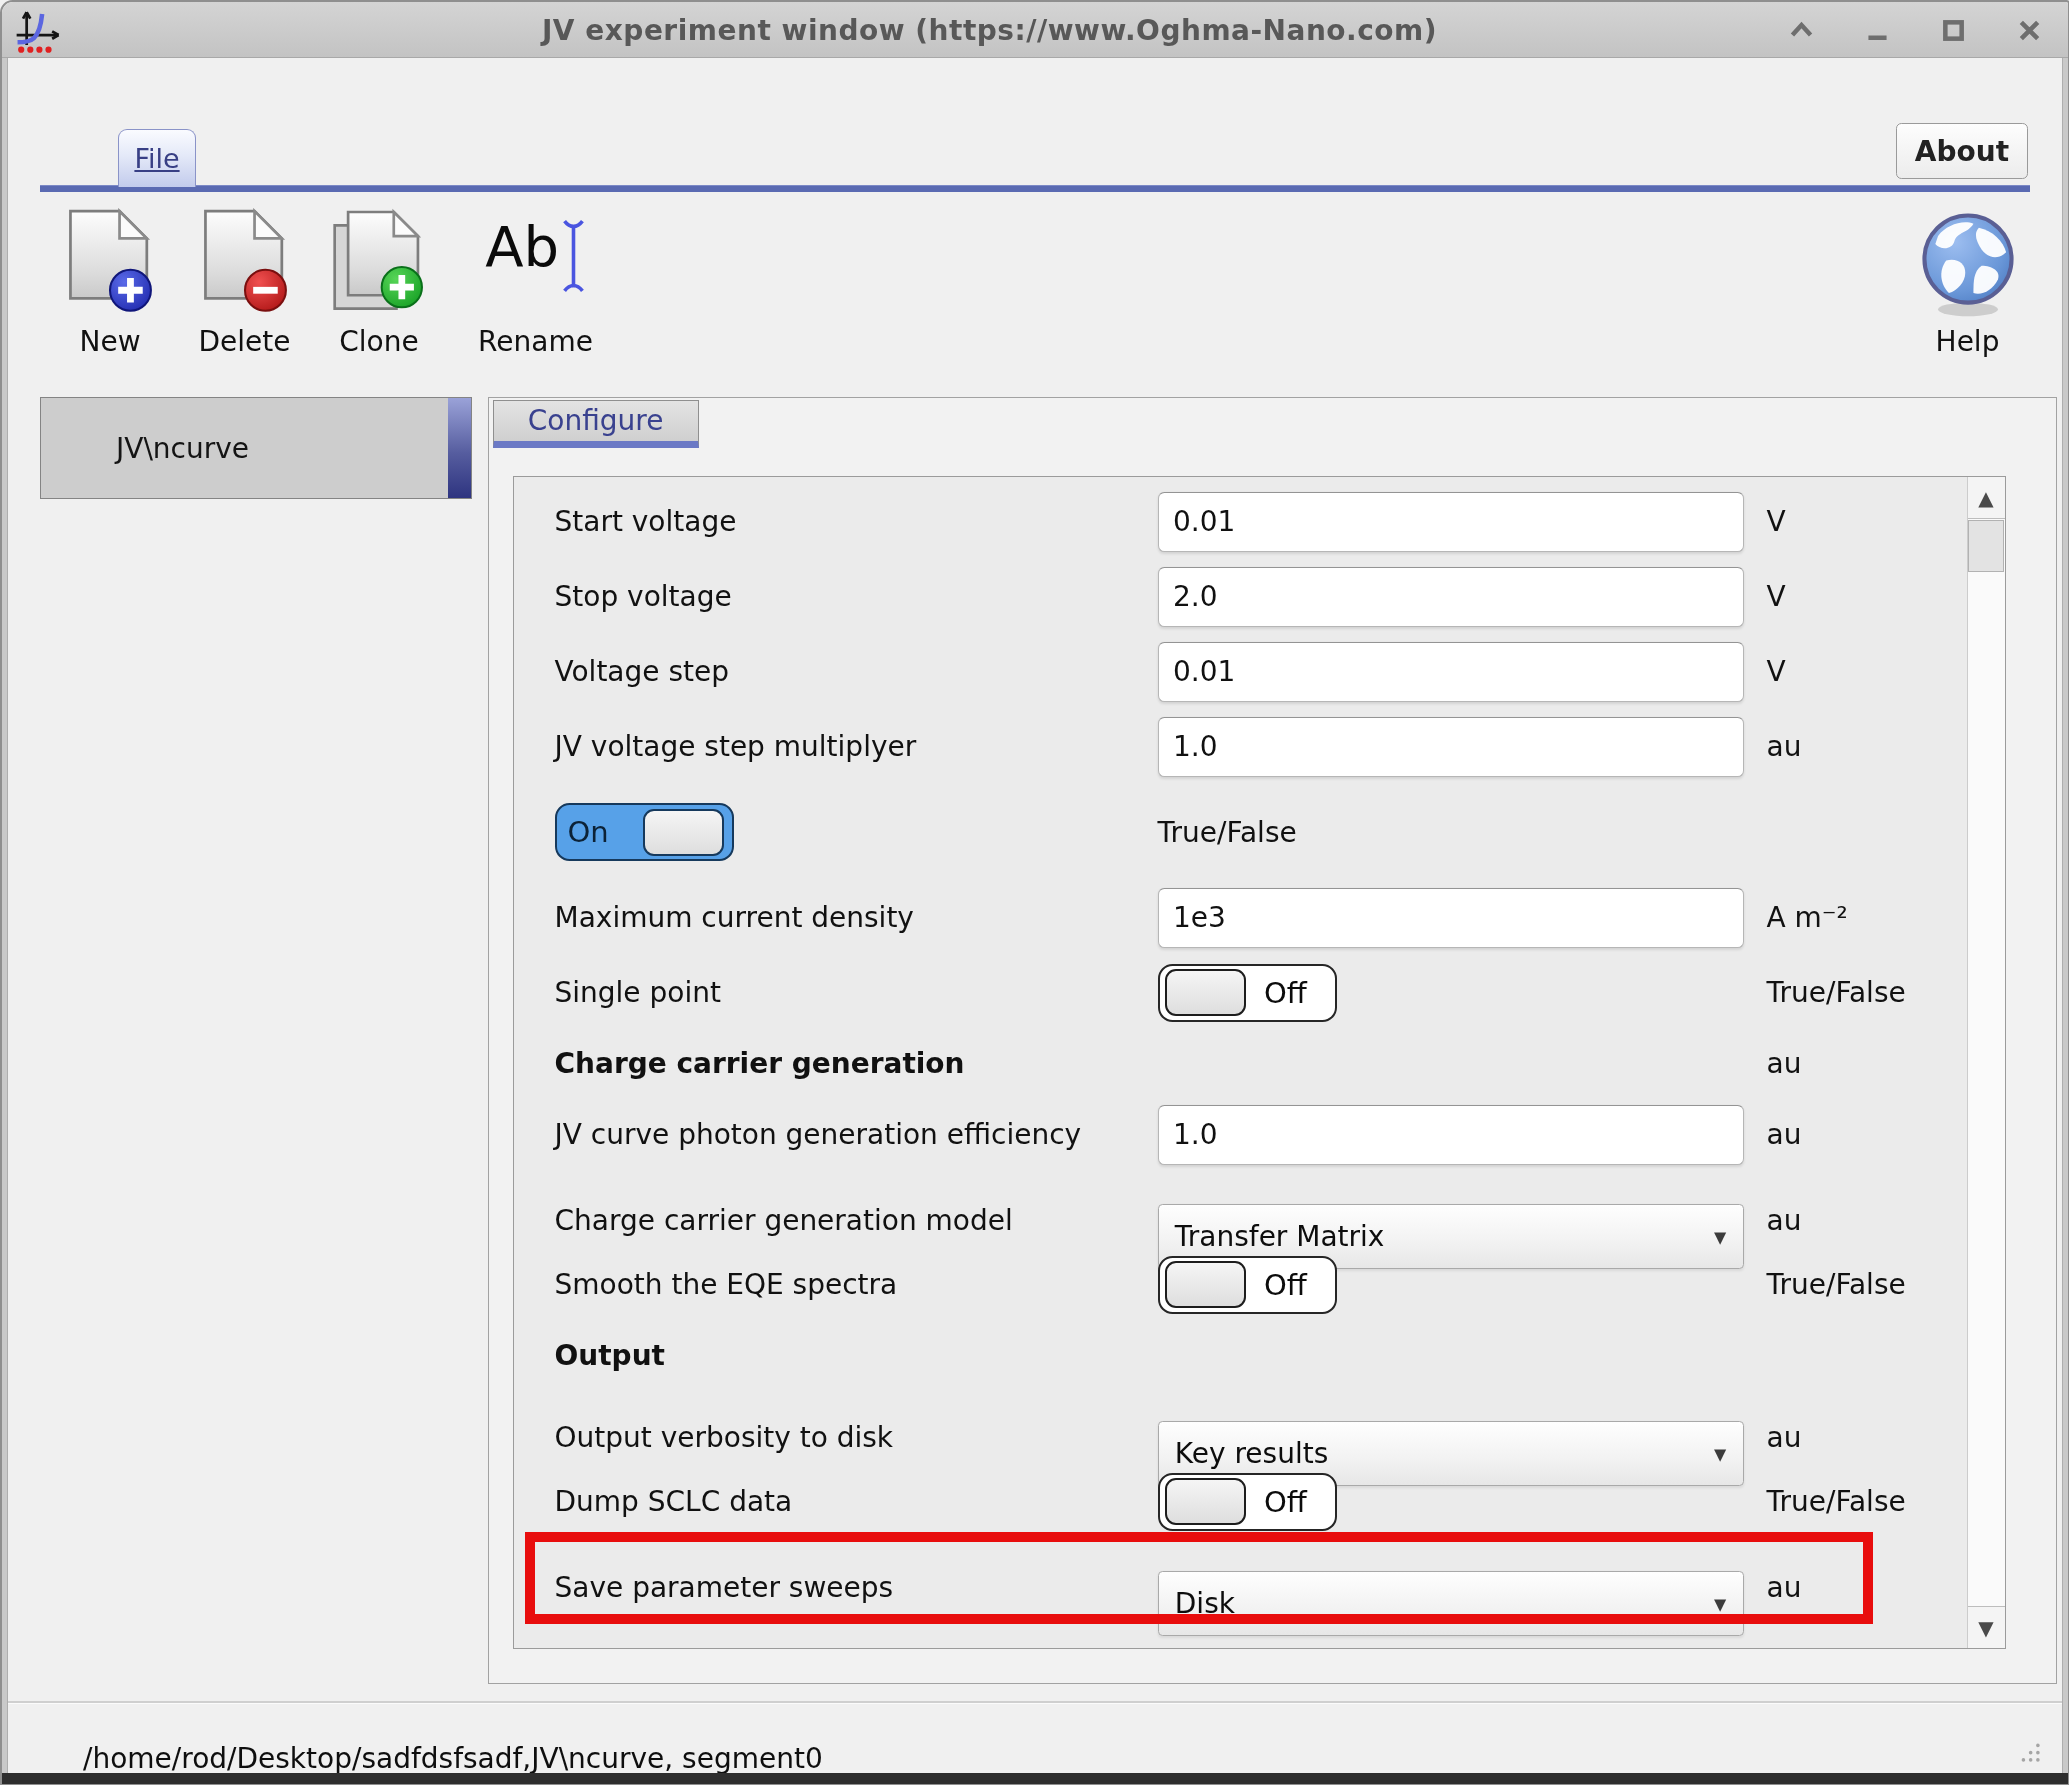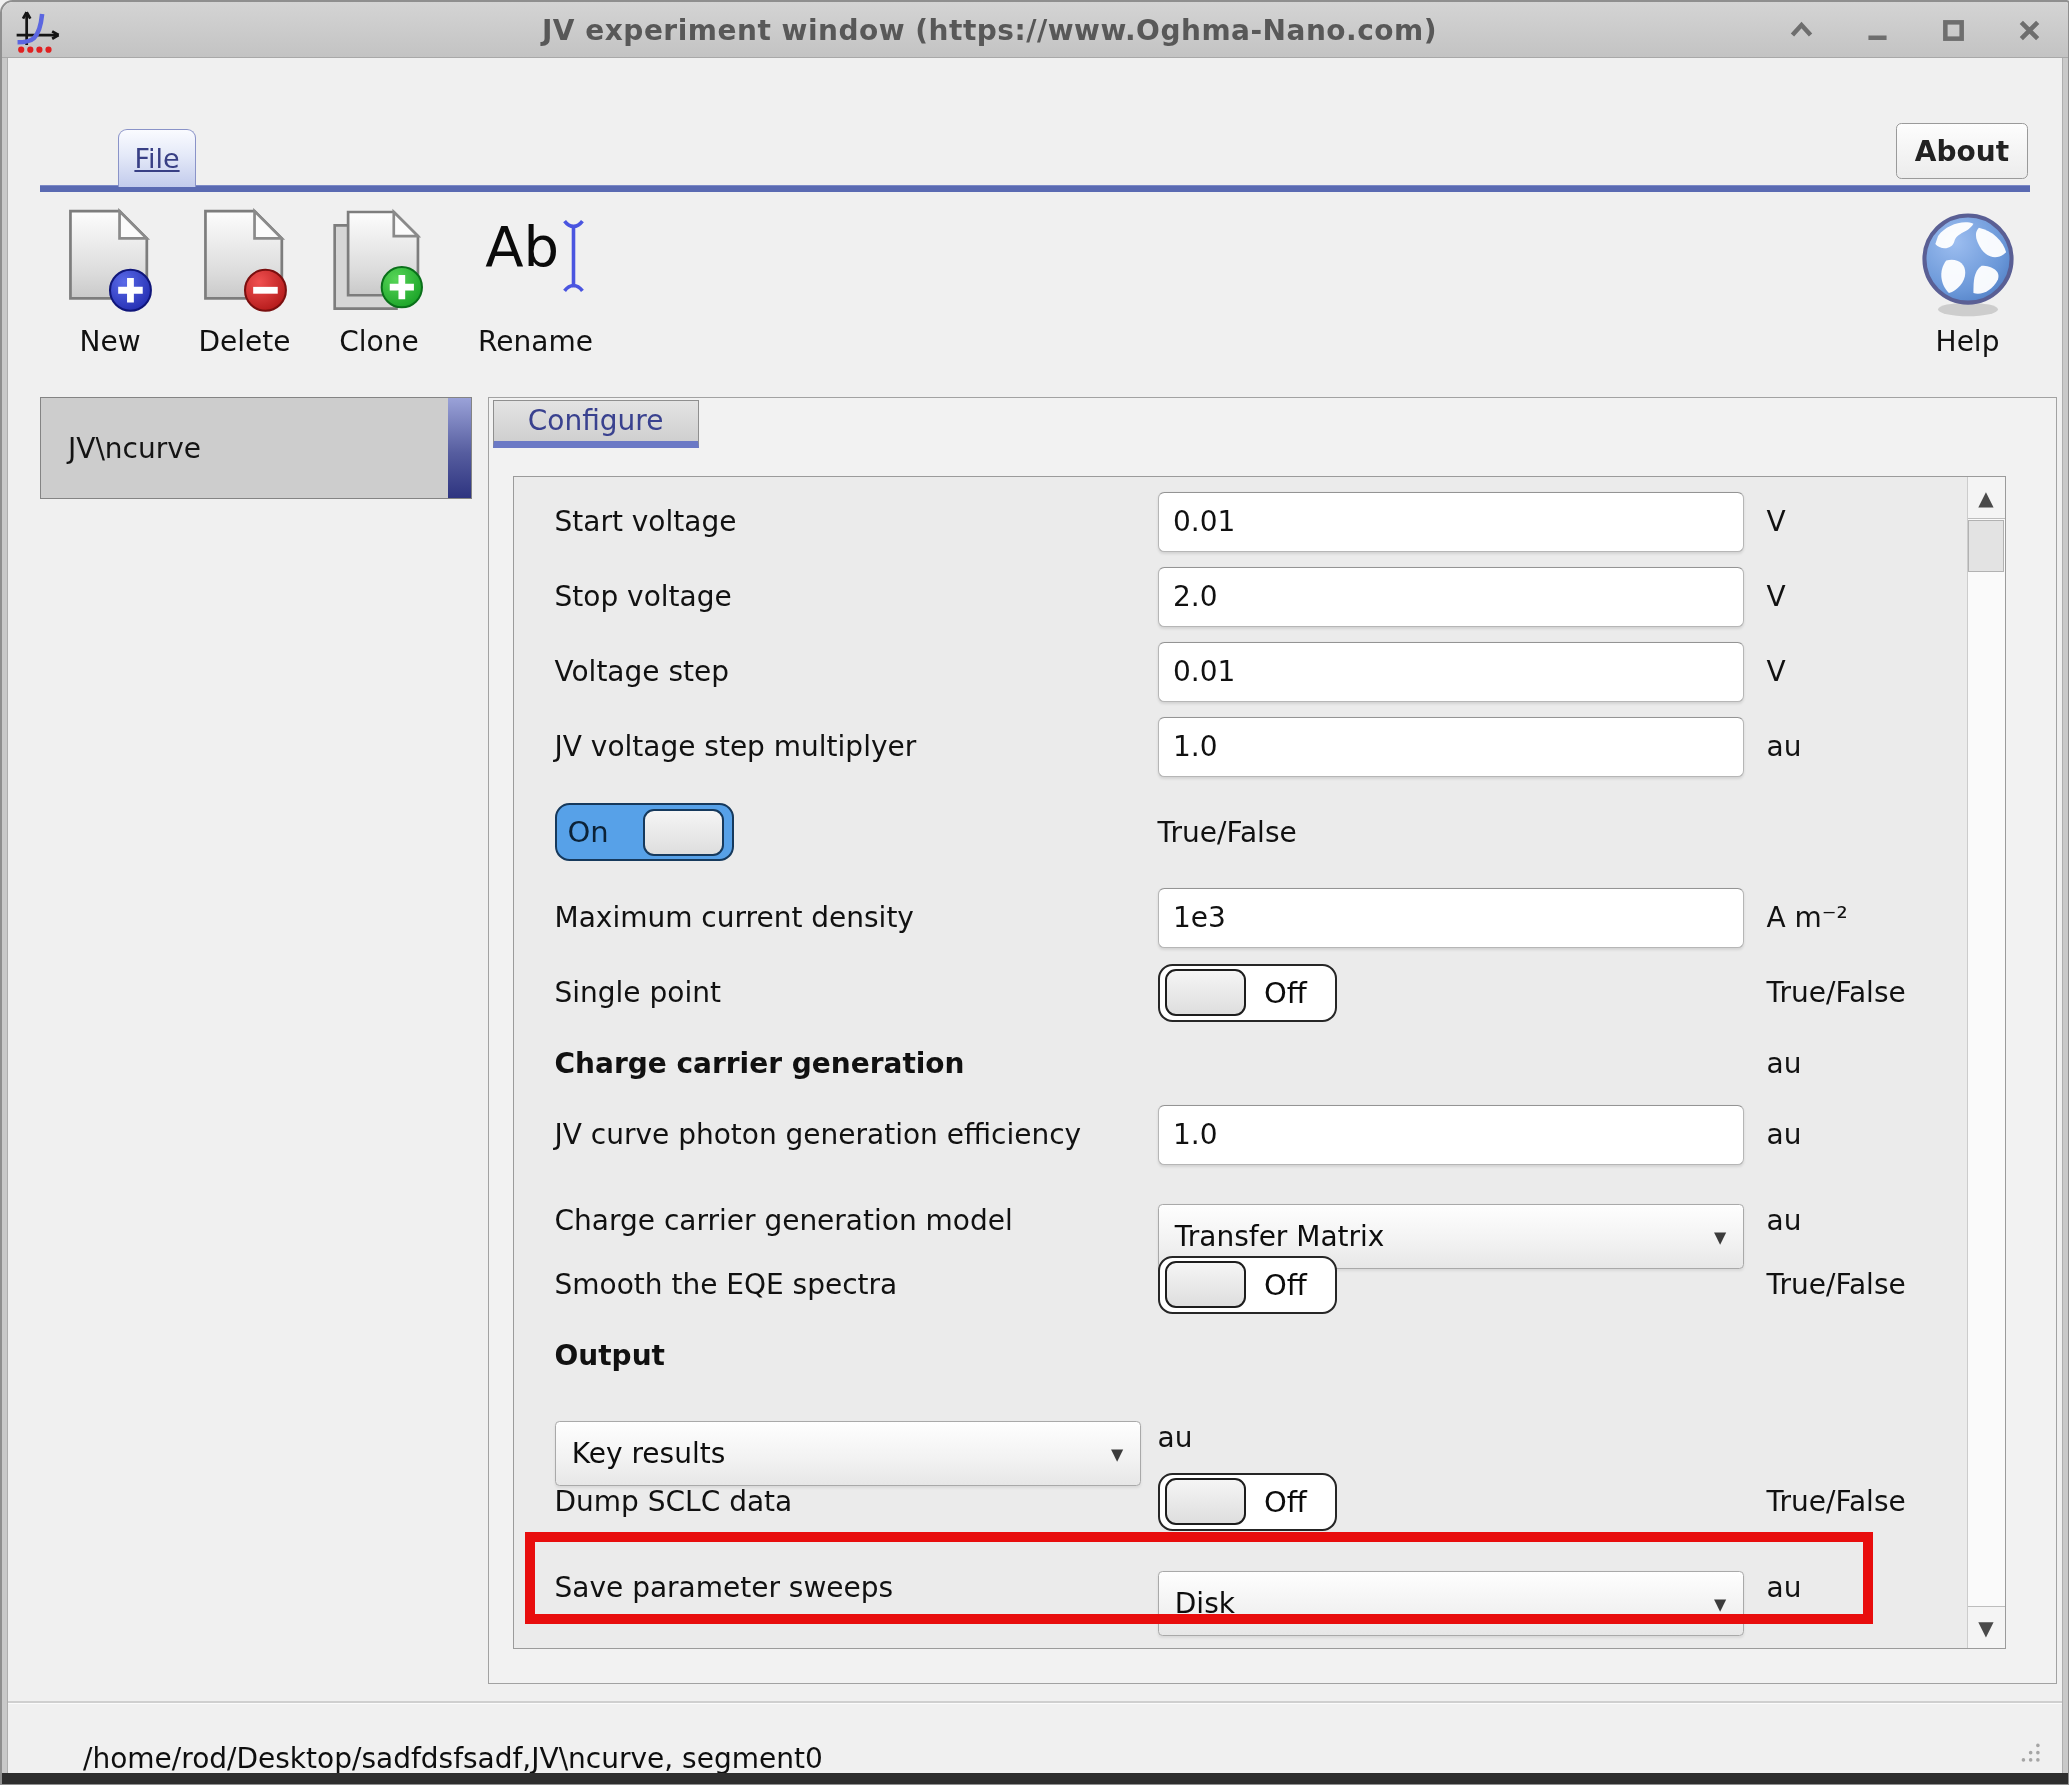--- a/index.html
+++ b/index.html
@@ -46,21 +46,21 @@
   
   .tool-btn { position:absolute; top:204px; display:flex; flex-direction:column;
     align-items:center; }
   .tool-icon { height:112px; display:flex; align-items:flex-end; }
   .tool-label { margin-top:7.2px; font-size:28px; color:#111; }
   .rename-icon { display:flex; align-items:flex-start; gap:1.8px; height:112px; }
   .rename-ab { font-size:56px; color:#0a0a0a; line-height:1; padding-top:12.7px; }
 
   
   .sidebar-item { position:absolute; left:38px; top:395px; width:432px; height:102px;
-    background:#cdcdcd; border:1.8px solid #848484; display:flex; align-items:center; }
+    background:#cdcdcd; border:1.8px solid #848484; display:flex; align-items:center;padding-left:48px; }
   .sidebar-item .lbl { padding-left:27px; font-size:28px; color:#141414; }
   .sidebar-item .strip { position:absolute; right:0; top:0; bottom:0; width:23.5px;
     background:linear-gradient(#9aa2d8,#565d9f 55%,#2e3480); }
 
   
   .tabwidget { position:absolute; left:486px; top:395px; width:1569px; height:1287px;
     border:1.8px solid #a2a2a2; background:#f2f2f2; }
   .configure-tab { position:absolute; left:3.6px; top:1.8px; width:206px; height:48px;
     background:linear-gradient(#e3e3e3,#cfcfcf); border:1.8px solid #8f8f8f;
     border-bottom:7.2px solid #6b79c5; display:flex; align-items:center;
@@ -356,20 +356,21 @@
                 <span class="tstate">Off</span>
               </div>
             </div>
             <span class="row-unit">True/False</span>
           </div>
           <div class="form-row row-header">
             <span class="row-label bold">Output</span>
             <span class="row-unit"></span>
           </div>
           <div class="form-row">
+            <span class="row-label">Output verbosity to disk</span>
             <div class="widget-cell">
               <div class="select">
                 <span class="sel-text">Key results</span>
                 <span class="sel-arrow">▾</span>
               </div>
             </div>
             <span class="row-unit">au</span>
           </div>
           <div class="form-row">
             <span class="row-label">Dump SCLC data</span>

